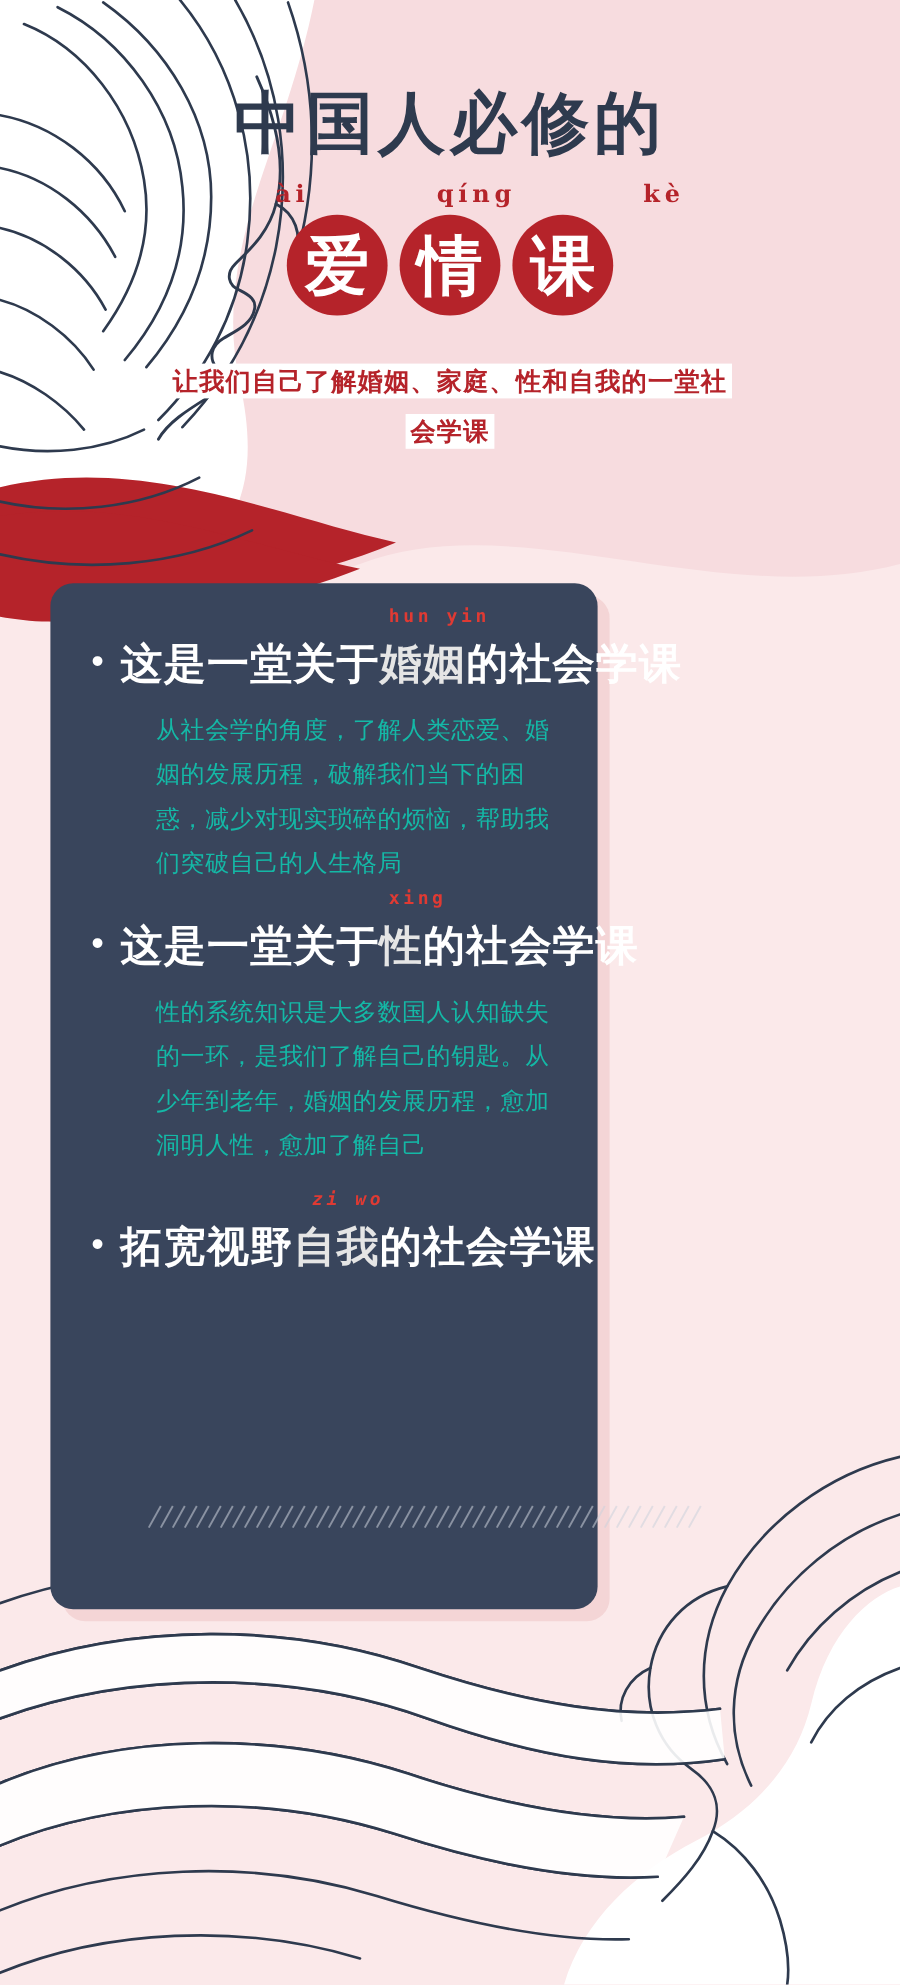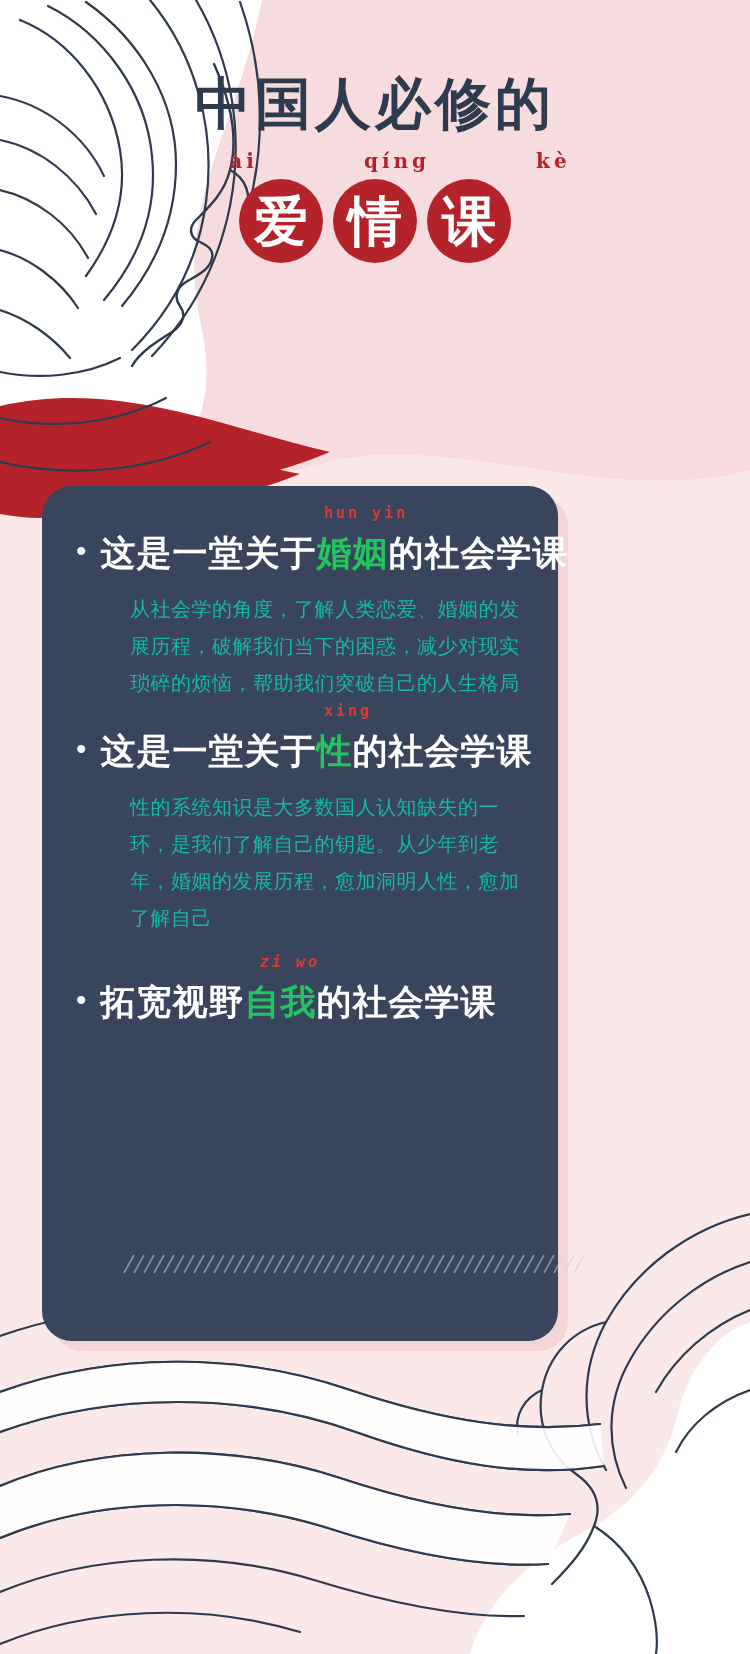--- a/index.html
+++ b/index.html
@@ -99,24 +99,24 @@
     padding: 2px 4px;
     box-decoration-break: clone;
     -webkit-box-decoration-break: clone;
   }
 
   
   .card {
     position: absolute;
     left: 42px;
     top: 486px;
-    width: 516px;
+    width: 456px;
     height: 855px;
     background: #39455c;
-    border-radius: 30px;
+    border-radius: 19px;
     box-shadow: 10px 10px 0 rgba(185,35,42,0.10);
   }
   .card-inner {
     padding: 44px 34px 0 34px;
   }
   .item {
     margin-bottom: 26px;
   }
   .item.gap-extra {
     margin-bottom: 42px;
@@ -136,21 +136,21 @@
     top: -4px;
   }
   .head-text {
     font-family: "DejaVu Serif", "Liberation Serif", serif;
     font-weight: bold;
     font-size: 35px;
     letter-spacing: 1px;
     white-space: nowrap;
   }
   .head-text .hl {
-    color: #22c55e;
+    color: #e5e5e5;
   }
   .head-pinyin {
     position: absolute;
     top: -26px;
     font-family: "DejaVu Sans Mono", monospace;
     font-weight: bold;
     font-size: 15px;
     letter-spacing: 3px;
     color: #e03a33;
   }
@@ -263,20 +263,23 @@
       <span class="pinyin">qíng</span>
       <span class="pinyin">kè</span>
     </div>
 
     <div class="seal-row">
       <span class="seal">爱</span>
       <span class="seal">情</span>
       <span class="seal">课</span>
     </div>
 
+    <div class="subtitle">
+      <span>让我们自己了解婚姻、家庭、性和自我的一堂社会学课</span>
+    </div>
   </div>
 
   <div class="card">
     <div class="card-inner">
 
       <div class="item">
         <div class="item-head">
           <span class="head-pinyin p-hunyin">hun yin</span>
           <span class="bullet">•</span>
           <span class="head-text"><span>这是一堂关于</span><span class="hl">婚姻</span><span>的社会学课</span></span>

